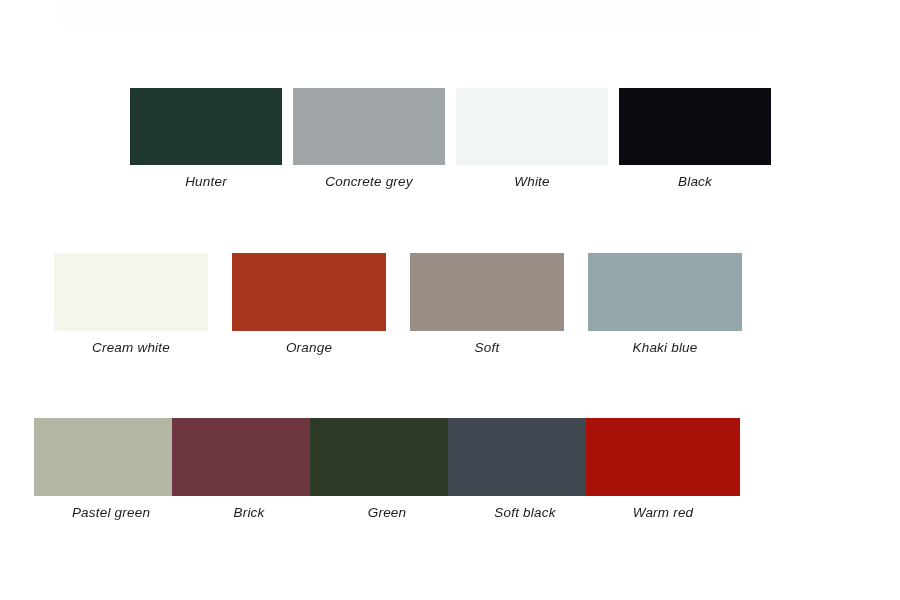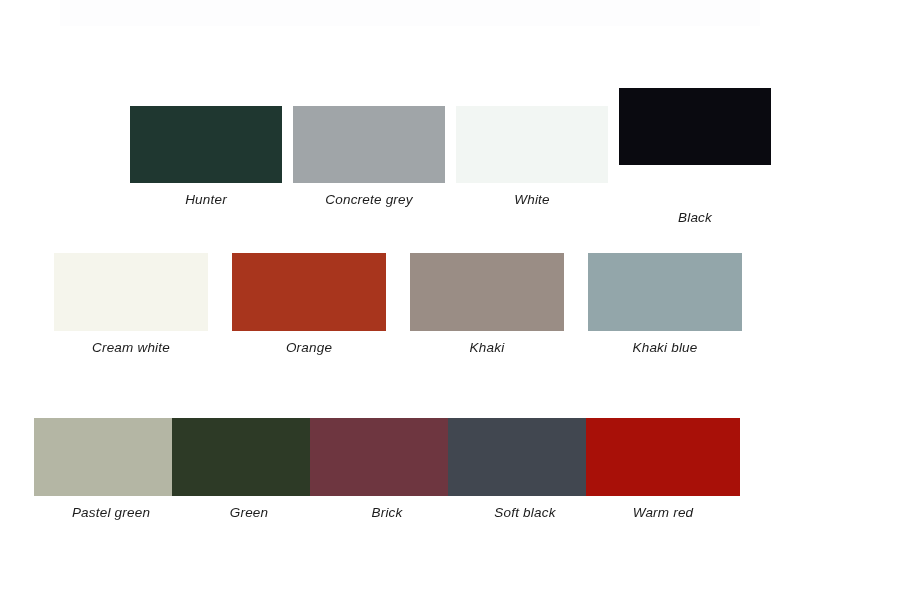--- a/index.html
+++ b/index.html
@@ -62,21 +62,21 @@
     white-space: nowrap;
     text-align: center;
   }
 
   
   #row-1 {
     left: 130px;
     top: 88px;
   }
   #row-1 .swatch-cell { width: 152px; margin-right: 11px; }
-  #row-1 .swatch-cell:last-child { margin-right: 0; gap: 36px; }
+  #row-1 .swatch-cell:last-child { margin-right: 0; }
   #row-1 .swatch-chip { width: 152px; height: 77px; }
   #row-1 .swatch-label { margin-top: 9px; }
 
   
   #row-2 {
     left: 48px;
     top: 253px;
   }
   #row-2 .swatch-cell { width: 166px; margin-right: 12px; }
   #row-2 .swatch-cell:last-child { margin-right: 0; }
@@ -122,39 +122,39 @@
       <div class="swatch-cell">
         <div class="swatch-chip" style="background: rgb(245, 245, 236);"></div>
         <div class="swatch-label">Cream white</div>
       </div>
       <div class="swatch-cell">
         <div class="swatch-chip" style="background: rgb(168, 53, 29);"></div>
         <div class="swatch-label">Orange</div>
       </div>
       <div class="swatch-cell">
         <div class="swatch-chip" style="background: rgb(154, 141, 133);"></div>
-        <div class="swatch-label">Khaki</div>
+        <div class="swatch-label">Soft</div>
       </div>
       <div class="swatch-cell">
         <div class="swatch-chip" style="background: rgb(147, 166, 170);"></div>
         <div class="swatch-label">Khaki blue</div>
       </div>
     </div>
   <div class="swatch-row" id="row-3">
       <div class="swatch-cell">
         <div class="swatch-chip" style="background: rgb(180, 182, 164);"></div>
         <div class="swatch-label">Pastel green</div>
       </div>
       <div class="swatch-cell">
+        <div class="swatch-chip" style="background: rgb(110, 54, 64);"></div>
+        <div class="swatch-label">Brick</div>
+      </div>
+      <div class="swatch-cell">
         <div class="swatch-chip" style="background: rgb(45, 58, 38);"></div>
         <div class="swatch-label">Green</div>
-      </div>
-      <div class="swatch-cell">
-        <div class="swatch-chip" style="background: rgb(110, 54, 64);"></div>
-        <div class="swatch-label">Brick</div>
       </div>
       <div class="swatch-cell">
         <div class="swatch-chip" style="background: rgb(65, 71, 80);"></div>
         <div class="swatch-label">Soft black</div>
       </div>
       <div class="swatch-cell">
         <div class="swatch-chip" style="background: rgb(168, 16, 8);"></div>
         <div class="swatch-label">Warm red</div>
       </div>
     </div>

